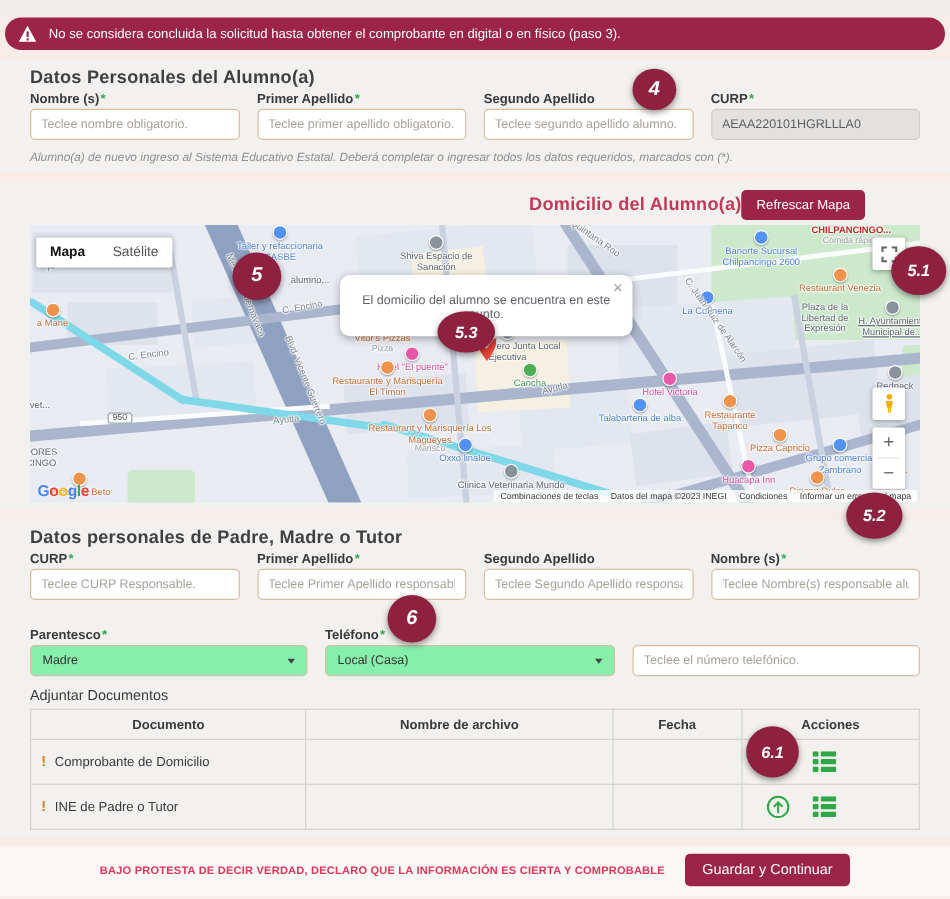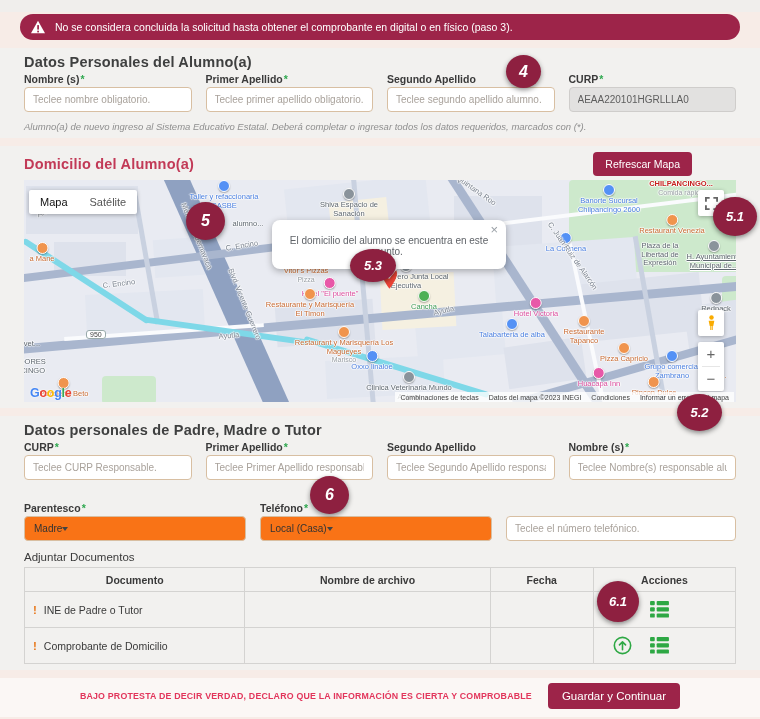--- a/index.html
+++ b/index.html
@@ -1,35 +1,35 @@
 <!DOCTYPE html>
 <html><head>
 <meta charset="utf-8">
 <style>
   html,body{margin:0;padding:0}
   body{width:760px;height:719px;background:#F7ECE7;font-family:"Liberation Sans",sans-serif;position:relative;overflow:hidden}
   .topstrip{height:12px;background:#F0EEEC}
-  .banner{margin:2px 20px 0;background:#9D2449;border-radius:13px;color:#fff;display:flex;align-items:center;gap:9px;padding:6px 10px;font-size:10.5px;line-height:14px}
+  .banner{margin:2px 4px 0;background:#9D2449;border-radius:13px;color:#fff;display:flex;align-items:center;gap:9px;padding:6px 10px;font-size:10.5px;line-height:14px}
   .card{background:#F2F1EF;margin:8px 0;padding:6px 24px}
   .sec-title{font-size:14.5px;font-weight:600;color:#3F4040;letter-spacing:.2px}
   .sec-title.red{color:#C23A57}
   .grid4{display:grid;grid-template-columns:repeat(4,1fr);gap:14px;margin-top:3px}
   .grid-cp{display:grid;grid-template-columns:182px 1fr;gap:14px;margin-top:5px}
   .grid-p2{display:grid;grid-template-columns:222px 232px 1fr;gap:14px;margin-top:22px}
   .fld label{font-size:10.5px;font-weight:700;color:#3A3A3A;display:block;margin-bottom:2px}
   .req{color:#2FA84F;margin-left:1px}
   .fld input{width:100%;box-sizing:border-box;height:25px;border:1px solid #D8BFA2;border-radius:4px;background:#fff;padding:0 8px;font-size:10px;color:#444;font-family:inherit;outline:none}
   .fld input::placeholder{color:#A9A29B}
   .fld input.disabled{background:#E2E1E0;border-color:#CFCDCB;color:#5E5E5E}
   .note{font-style:italic;font-size:9.5px;color:#8F8F8F;margin-top:9px}
-  .addr-head{display:flex;justify-content:space-between;align-items:center}
+  .addr-head{display:flex;justify-content:flex-end;align-items:center}
   .btn{background:#9D2449;color:#fff;border:none;border-radius:4px;font-family:inherit;cursor:pointer}
   .btn-refresh{font-size:10.5px;padding:6px 12px;margin-right:44px}
   .btn-save{font-size:11.5px;padding:7px 14px}
-  .select{box-sizing:border-box;height:25px;border:1px solid #D8BFA2;border-radius:4px;background:#f97316;display:flex;align-items:center;padding:0 9px;font-size:10px;color:#333}
+  .select{box-sizing:border-box;height:25px;border:1px solid #D8BFA2;border-radius:4px;background:#86efac;display:flex;align-items:center;justify-content:space-between;padding:0 9px;font-size:10px;color:#333}
   .select .arrow{width:0;height:0;border-left:3.5px solid transparent;border-right:3.5px solid transparent;border-top:4.5px solid #444}
   .doc-title{font-size:11.5px;color:#3A3A3A;margin:10px 0 4px}
   table{width:100%;border-collapse:collapse;table-layout:fixed}
   th,td{border:1px solid #D4D3D1;font-size:10.5px;color:#3A3A3A}
   th{font-weight:600;height:21px;text-align:center}
   td{height:33px}
   .doc-name{text-align:left;padding-left:8px}
   .alert-ic{color:#E8791D;font-weight:800;margin-right:7px;font-size:11.5px}
   .actions{display:flex;gap:18px;align-items:center;padding-left:18px}
   .footer{display:flex;align-items:center;justify-content:center;gap:16px;padding:5px 0 8px;background:#FBF7F5}
@@ -53,21 +53,21 @@
   .c-orange{color:#C96B33}.c-orange .mdot{background:#F0944D}
   .c-blue{color:#4A7FE0}.c-blue .mdot{background:#5491F5}
   .c-pink{color:#DC4E9E}.c-pink .mdot{background:#E858A8}
   .c-gray{color:#5E676F}.c-gray .mdot{background:#8A939B}
   .c-green{color:#3E9C57}.c-green .mdot{background:#4DB057}
   .c-red{color:#C5221F;font-weight:700}
   .c-street{color:#7E8692;font-weight:400}
   .shield{position:absolute;left:62px;top:150px;background:#fff;border:1px solid #9aa;border-radius:3px;font-size:7px;color:#444;padding:0 3px;z-index:6}
   .mtctl{position:absolute;left:5px;top:10px;background:#fff;box-shadow:0 1px 4px rgba(0,0,0,.3);border-radius:2px;display:flex;font-size:11px;z-index:20}
   .mtctl .opt{padding:6px 11px;color:#565656;cursor:pointer}
-  .mtctl .opt.sel{font-weight:400;color:#111}
+  .mtctl .opt.sel{font-weight:700;color:#111}
   .sqbtn{position:absolute;right:12px;width:26px;height:26px;background:#fff;border-radius:2px;box-shadow:0 1px 4px rgba(0,0,0,.3);display:flex;align-items:center;justify-content:center;z-index:20;cursor:pointer}
   .fsbtn{top:10px}
   .pegman{top:130px}
   .zoomctl{position:absolute;right:12px;top:162px;width:26px;background:#fff;border-radius:2px;box-shadow:0 1px 4px rgba(0,0,0,.3);z-index:20;text-align:center}
   .zoomctl div{height:24px;line-height:24px;font-size:15px;color:#666;cursor:pointer}
   .zoomctl .zdiv{height:1px;background:#e6e6e6;margin:0 4px;line-height:0}
   .attrib{position:absolute;right:2px;bottom:0;font-size:7px;color:#3c3c3c;display:flex;gap:10px;background:rgba(255,255,255,.78);padding:1.5px 5px;z-index:20;align-items:center}
   .glogo{position:absolute;left:6px;bottom:2px;font-size:12.5px;font-weight:600;letter-spacing:-.3px;z-index:20;text-shadow:0 0 2px #fff}
   .iwin{position:absolute;left:248px;top:40px;width:234px;box-sizing:border-box;background:#fff;border-radius:8px;box-shadow:0 2px 7px rgba(0,0,0,.3);padding:15px 10px 12px;font-size:10px;color:#5F6368;text-align:center;z-index:15}
   .iwin:after{content:"";position:absolute;top:100%;left:50%;margin-left:-8px;border:8px solid transparent;border-top:10px solid #fff}
@@ -236,21 +236,21 @@
       <div class="mlabel c-orange" style="left: 600px; top: 162px;"><span class="mdot"></span><span>Pizza Capricio</span></div>
       <div class="mlabel c-blue wrap" style="left: 648px; top: 170px; width: 78px;"><span class="mdot"></span><span>Grupo comercial Zambrano</span></div>
       <div class="mlabel c-pink" style="left: 575px; top: 187px;"><span class="mdot"></span><span>Huacapa Inn</span></div>
       <div class="mlabel c-orange" style="left: 630px; top: 196px;"><span class="mdot"></span><span>Rincon Dulce</span></div>
       <div class="mlabel c-gray wrap" style="left: 385px; top: 191px; width: 92px;"><span class="mdot"></span><span>Clinica Veterinaria Mundo Animal</span></div>
       <div class="mlabel c-blue" style="left: 348px; top: 170px;"><span class="mdot"></span><span>Oxxo linaloe</span></div>
       <div class="mlabel c-orange" style="left: 40px; top: 197px;"><span class="mdot"></span><span>Pozoleria Beto</span></div>
       <div class="mlabel c-gray wrap" style="left: 6px; top: 178px; width: 50px;"><span>ADORES NCINGO</span></div>
       <div class="mlabel c-orange" style="left: 18px; top: 62px;"><span class="mdot"></span><span>a Mane</span></div>
       <div class="mlabel c-orange" style="left: 690px; top: 192px;"><span>PAST...</span></div>
-      <div class="mlabel c-gray" style="left: 8px; top: 140px; margin-top: 20px;"><span>vet...</span></div>
+      <div class="mlabel c-gray" style="left: 8px; top: 140px;"><span>vet...</span></div>
       <div class="mlabel c-street" style="left: 95px; top: 100px; transform: translateX(-50%) rotate(-7deg);"><span>C. Encino</span></div>
       <div class="mlabel c-street" style="left: 218px; top: 62px; transform: translateX(-50%) rotate(-10deg);"><span>C. Encino</span></div>
       <div class="mlabel c-street" style="left: 448px; top: 4px; transform: translateX(-50%) rotate(35deg);"><span>C. Quintana Roo</span></div>
       <div class="mlabel c-street" style="left: 172px; top: 52px; transform: translateX(-50%) rotate(68deg);"><span>México - Cuernavaca</span></div>
       <div class="mlabel c-street" style="left: 220px; top: 120px; transform: translateX(-50%) rotate(68deg);"><span>Blvd. Vicente Guerrero</span></div>
       <div class="mlabel c-street" style="left: 25px; top: 26px; transform: translateX(-50%) rotate(-25deg);"><span>Álvarez</span></div>
       <div class="mlabel c-street" style="left: 205px; top: 152px; transform: translateX(-50%) rotate(-6deg);"><span>Ayutla</span></div>
       <div class="mlabel c-street" style="left: 420px; top: 127px; transform: translateX(-50%) rotate(-14deg);"><span>Ayutla</span></div>
       <div class="mlabel c-street" style="left: 548px; top: 72px; transform: translateX(-50%) rotate(55deg);"><span>C. Juan Ruiz de Alarcón</span></div>
     </div>
@@ -307,21 +307,21 @@
     <thead>
       <tr>
         <th>Documento</th>
         <th>Nombre de archivo</th>
         <th>Fecha</th>
         <th>Acciones</th>
       </tr>
     </thead>
     <tbody>
       <tr>
-        <td class="doc-name"><span class="alert-ic">!</span><span>INE de Padre o Tutor</span></td>
+        <td class="doc-name"><span class="alert-ic">!</span><span>Comprobante de Domicilio</span></td>
         <td></td>
         <td></td>
         <td>
           <div class="actions">
             <span style="display:flex;cursor:pointer">
               <svg width="19" height="19" viewBox="0 0 20 20">
                   <circle cx="10" cy="10" r="8.6" fill="none" stroke="#2EA844" stroke-width="1.7"></circle>
                   <path d="M10 14.5V6.2M10 6.2 6.8 9.4M10 6.2l3.2 3.2" stroke="#2EA844" stroke-width="1.7" fill="none" stroke-linecap="round"></path>
                 </svg>
             </span>
@@ -334,21 +334,21 @@
                     <rect x="7" y="6.6" width="13" height="4.4" rx="1"></rect>
                     <rect x="0" y="13.2" width="5" height="4.4" rx="1"></rect>
                     <rect x="7" y="13.2" width="13" height="4.4" rx="1"></rect>
                   </g>
                 </svg>
             </span>
           </div>
         </td>
       </tr>
       <tr>
-        <td class="doc-name"><span class="alert-ic">!</span><span>Comprobante de Domicilio</span></td>
+        <td class="doc-name"><span class="alert-ic">!</span><span>INE de Padre o Tutor</span></td>
         <td></td>
         <td></td>
         <td>
           <div class="actions">
             <span style="display:flex;cursor:pointer">
               <svg width="19" height="19" viewBox="0 0 20 20">
                   <circle cx="10" cy="10" r="8.6" fill="none" stroke="#2EA844" stroke-width="1.7"></circle>
                   <path d="M10 14.5V6.2M10 6.2 6.8 9.4M10 6.2l3.2 3.2" stroke="#2EA844" stroke-width="1.7" fill="none" stroke-linecap="round"></path>
                 </svg>
             </span>

